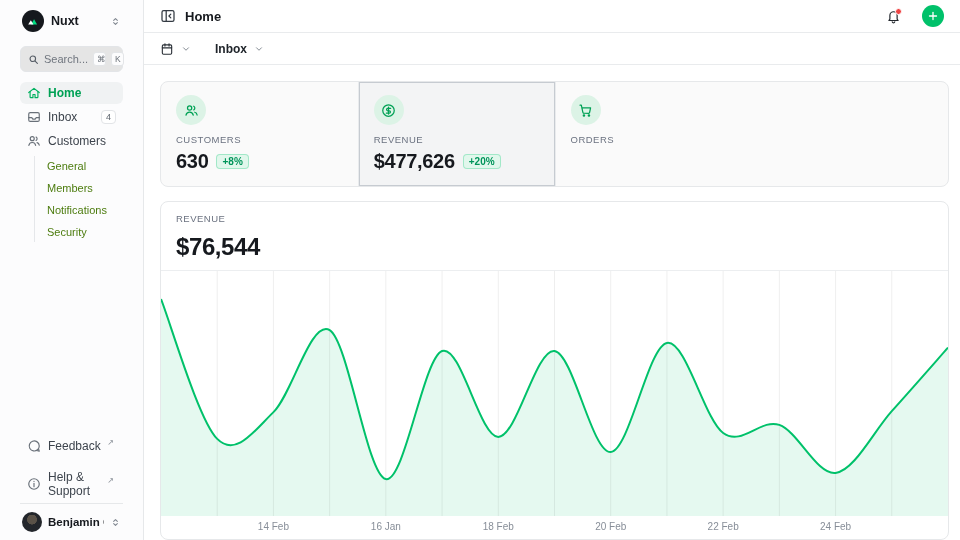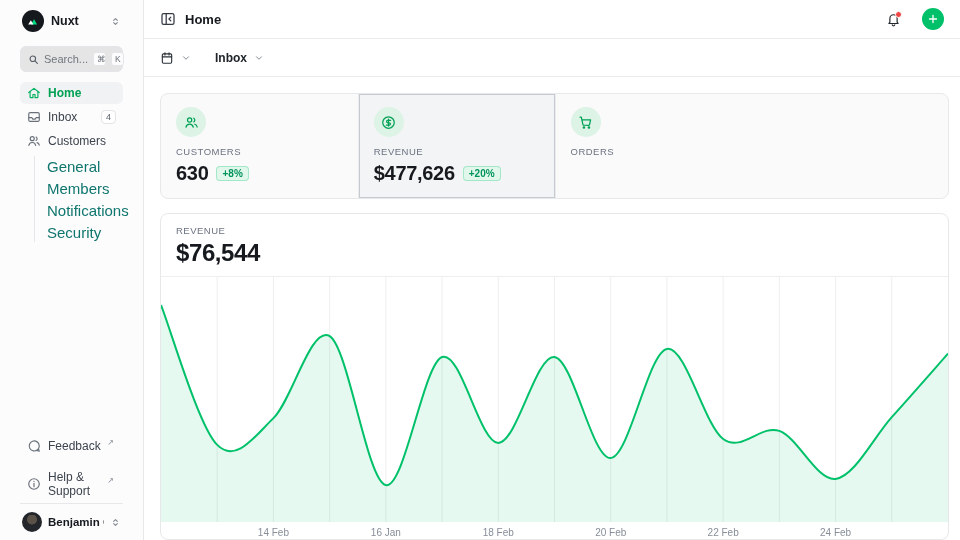--- a/index.html
+++ b/index.html
@@ -24,21 +24,21 @@
   .nav-item { display:flex; align-items:center; gap:7px; height:22px; padding:0 7px;
     border-radius:6px; font-size:12px; color:#3d444d; cursor:pointer; }
   .nav-item .nicon { display:flex; color:#697079; }
   .nav-item.active { background:#f0f2f3; color:#00a155; font-weight:600; }
   .nav-item.active .nicon { color:#00b15f; }
   .nav-item .lbl { flex:1; }
   .mini-badge { font-size:9px; color:#5d646d; border:1px solid #e2e4e7; border-radius:4px;
     padding:1px 4px; line-height:10px; background:#fff; }
   .sub-nav { margin:2px 0 2px 14px; border-left:1px solid #e5e7ea; padding-left:12px;
     display:flex; flex-direction:column; gap:2px; }
-  .sub-item { font-size:15px; color:#0f766e; height:20px; display:flex; align-items:center;
+  .sub-item { font-size:11px; color:#4d7c0f; height:20px; display:flex; align-items:center;
     cursor:pointer; }
   .spacer { flex:1; }
   .foot-nav { display:flex; flex-direction:column; gap:16px; padding-bottom:8px; }
   .ext { font-size:8px; color:#8b9199; position:relative; top:-4px; left:-2px; }
   .user-row { border-top:1px solid #e6e8ea; display:flex; align-items:center; gap:6px;
     padding:8px 2px; }
   .avatar { width:20px; height:20px; border-radius:50%; background:#2b2f34; flex:none;
     background:radial-gradient(circle at 50% 38%, #5a5248 0 30%, #23262b 32%); }
   .user-name { font-size:11.5px; font-weight:600; flex:1; white-space:nowrap; overflow:hidden; }
 
@@ -74,24 +74,24 @@
   .stat-label { margin-top:9px; font-size:9.5px; letter-spacing:.5px; color:#6b7280; }
   .stat-value-row { margin-top:5px; display:flex; align-items:center; gap:8px; }
   .stat-value { font-size:20px; font-weight:700; letter-spacing:-.3px; }
   .delta-badge { font-size:10px; font-weight:600; color:#00945a; background:#e1f7ec;
     border-radius:4px; padding:2px 6px; box-shadow:inset 0 0 0 1px rgba(0,193,106,.28); }
 
   
   .chart-card { margin-top:14px; border:1px solid #e6e8ea; border-radius:8px; background:#fff; }
   .chart-head { padding:11px 15px 9px 15px; border-bottom:1px solid #eceef0; }
   .chart-label { font-size:9.5px; letter-spacing:.5px; color:#6b7280; }
-  .chart-value { margin-top:3px; font-size:24px; font-weight:700; letter-spacing:-.4px; }
+  .chart-value { margin-top:9px; font-size:24px; font-weight:700; letter-spacing:-.4px; }
   .plot { position:relative; height:245px; }
   .plot svg { position:absolute; inset:0; display:block; }
-  .x-axis { position:relative; height:17px; }
+  .x-axis { position:relative; height:23px; }
   .x-axis span { position:absolute; top:5px; transform:translateX(-50%); font-size:10px;
     color:#878e98; white-space:nowrap; }
 </style>
 </head>
 <body>
 
 <div class="layout">
 
   <aside class="sidebar">
     <div class="team-row">

